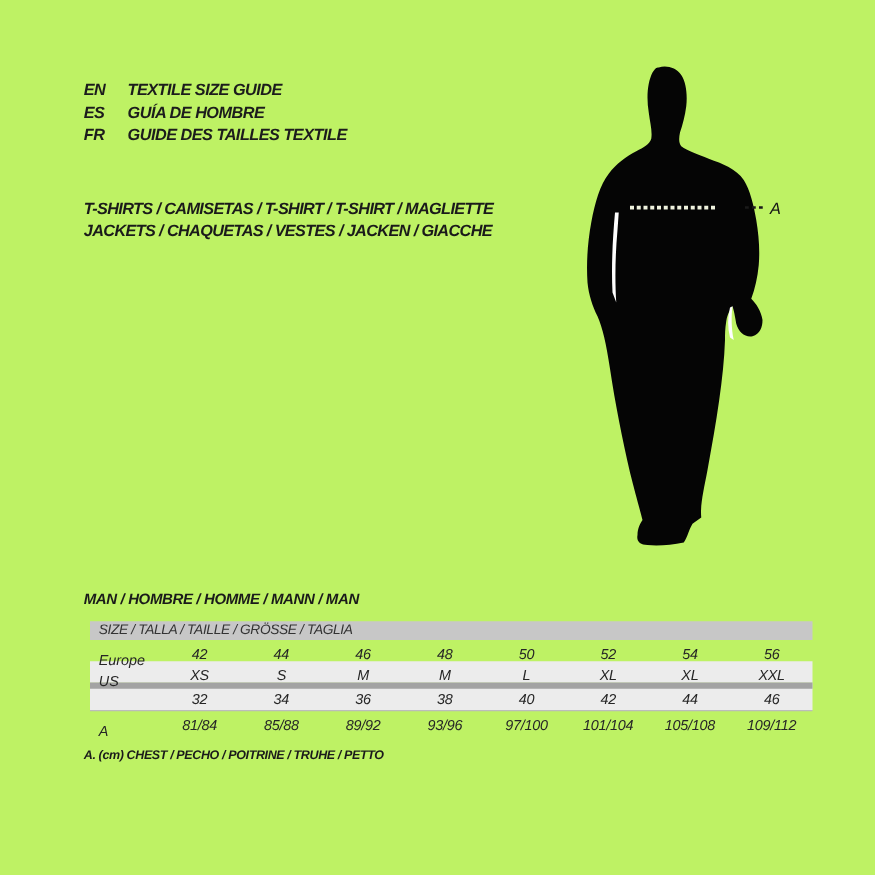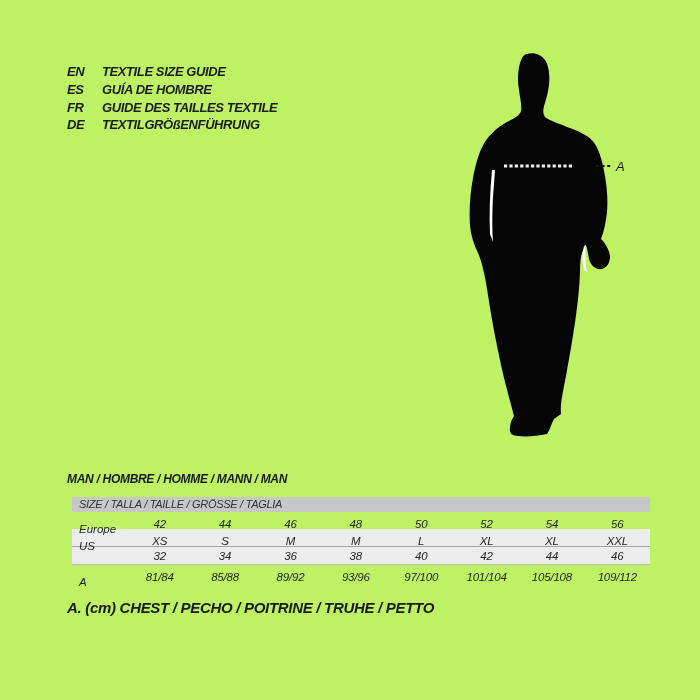--- a/index.html
+++ b/index.html
@@ -23,50 +23,50 @@
   .man-heading{position:absolute;left:67px;top:472px;
     font-size:12px;font-weight:700;letter-spacing:-0.3px;color:#1a1a1a;}
   
   .size-table{position:absolute;left:72px;top:497px;width:578px;font-size:11.5px;color:#262626;}
   .t-header{height:15px;line-height:15px;background:#c7c7c7;color:#333333;
     padding-left:7px;font-size:11px;letter-spacing:-0.3px;box-sizing:border-box;}
   .t-row{display:grid;grid-template-columns:55px repeat(8,1fr);align-items:center;height:17px;}
   .t-row .row-label{padding-left:7px;text-align:left;margin-top:11px;}
   .t-row .cell{text-align:center;letter-spacing:-0.2px;}
   .t-row.stripe{background:#ececec;}
-  .t-row.stripe2{background:#ececec;border-top:1px solid #a3a3a3;}
+  .t-row.stripe2{background:#ececec;border-top:5px solid #a3a3a3;}
   .t-row.last{border-top:1px solid #bcbcbc;height:18px;}
   
   .footnote{position:absolute;left:67px;top:599px;
-    font-size:15px;font-weight:700;letter-spacing:-0.3px;color:#1a1a1a;}
+    font-size:10px;font-weight:700;letter-spacing:-0.3px;color:#1a1a1a;}
 </style>
 </head>
 <body>
 
 <div class="canvas">
 
   <div class="lang-list">
     <div class="lang-row">
       <span class="lang-code">EN</span>
       <span class="lang-label">TEXTILE SIZE GUIDE</span>
     </div>
     <div class="lang-row">
       <span class="lang-code">ES</span>
       <span class="lang-label">GUÍA DE HOMBRE</span>
     </div>
     <div class="lang-row">
       <span class="lang-code">FR</span>
       <span class="lang-label">GUIDE DES TAILLES TEXTILE</span>
     </div>
-    <div class="lang-row">
-      <span class="lang-code">DE</span>
-      <span class="lang-label">TEXTILGRÖßENFÜHRUNG</span>
-    </div>
   </div>
 
+  <div class="category">
+    <div>T-SHIRTS / CAMISETAS / T-SHIRT / T-SHIRT / MAGLIETTE</div>
+    <div>JACKETS / CHAQUETAS / VESTES / JACKEN / GIACCHE</div>
+  </div>
 
   <div class="figure-wrap">
     <svg viewBox="440 40 230 420" xmlns="http://www.w3.org/2000/svg">
       <path d="M527,54
            C533,52 541,54 545,60
            C549,66 550,76 549,85
            C548,93 546,100 544,106
            C543,111 543,114 545,117
            C550,121 558,123 567,127
            C578,131 589,135 595,144

